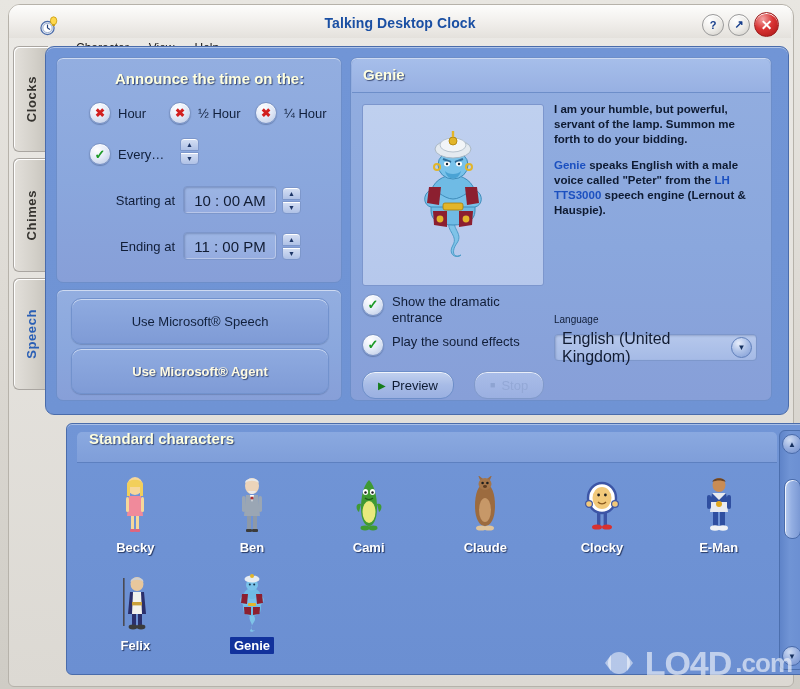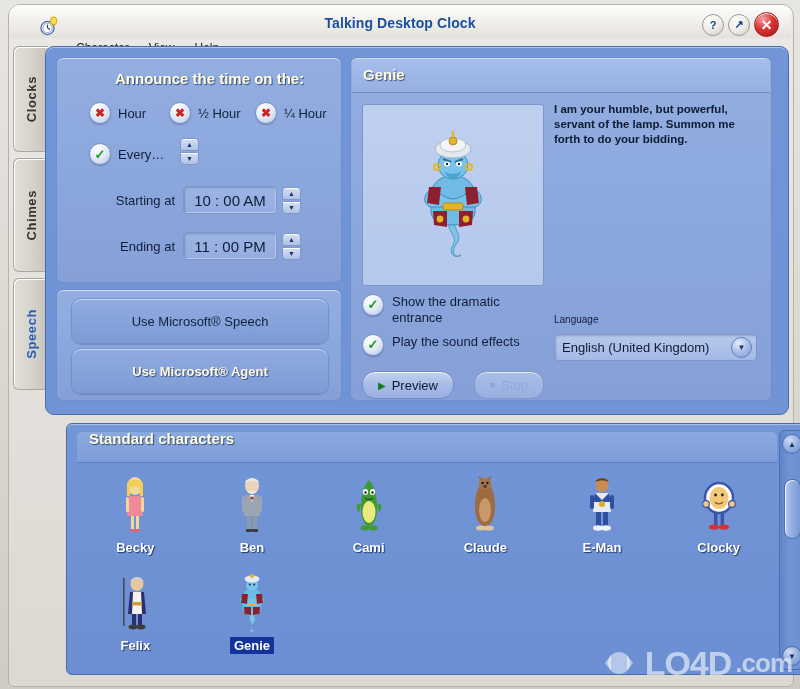--- a/index.html
+++ b/index.html
@@ -336,21 +336,21 @@
     border-radius: 4px;
     background: linear-gradient(to bottom, #b6c8ec 0%, #a5bae6 100%);
     box-shadow: inset 1px 1px 2px rgba(60,80,125,0.3);
     display: flex;
     align-items: center;
     cursor: pointer;
   }
   .combo-text {
     flex: 1;
     padding-left: 7px;
-    font-size: 13px;
+    font-size: 16px;
     color: #111c33;
   }
   .combo-arrow {
     width: 19px; height: 19px;
     margin-right: 4px;
     border-radius: 50%;
     border: 1px solid #5f7fba;
     background: radial-gradient(circle at 35% 27%, #e8eefb 0%, #aec2e8 45%, #7d9ad4 100%);
     display: flex;
     align-items: center;
@@ -640,20 +640,21 @@
 
           <ellipse cx="52" cy="24" rx="18" ry="9" fill="#e4eaf0" stroke="#a9b7c4" stroke-width="1"></ellipse>
           <ellipse cx="52" cy="20" rx="13" ry="7" fill="#f2f5f8" stroke="#a9b7c4" stroke-width="0.8"></ellipse>
           <ellipse cx="52" cy="16" rx="4" ry="4" fill="#e2b52a" stroke="#a97f08" stroke-width="0.8"></ellipse>
           <path d="M52 12 L52 6" stroke="#e2b52a" stroke-width="2.4"></path>
         </svg>
       </div>
 
       <div class="desc">
         <p>I am your humble, but powerful, servant of the lamp. Summon me forth to do your bidding.</p>
+        <p><span class="lnk">Genie</span><span> speaks English with a male voice called "Peter" from the </span><span class="lnk">LH TTS3000</span><span> speech engine (Lernout &amp; Hauspie).</span></p>
       </div>
 
       <div class="chk-row" style="left:11px; top:236px; width:170px;">
         <span class="indicator ck">✓</span>
         <span>Show the dramatic entrance</span>
       </div>
       <div class="chk-row" style="left:11px; top:276px;">
         <span class="indicator ck">✓</span>
         <span>Play the sound effects</span>
       </div>
@@ -751,54 +752,54 @@
             <ellipse cx="16" cy="34" rx="6" ry="12" fill="#c79868"></ellipse>
             <ellipse cx="12" cy="52" rx="5" ry="2.6" fill="#e0c49b"></ellipse>
             <ellipse cx="20" cy="52" rx="5" ry="2.6" fill="#e0c49b"></ellipse>
           </svg>
         </div>
         <div class="char-name">Claude</div>
       </div>
 
       <div class="char-cell">
         <div class="char-sprite">
+          <svg width="38" height="58" viewBox="0 0 38 58">
+            <ellipse cx="19" cy="22" rx="14" ry="15" fill="#ffffff" stroke="#3c55a6" stroke-width="2.4"></ellipse>
+            <ellipse cx="19" cy="22" rx="9.5" ry="11" fill="#f2c97a"></ellipse>
+            <circle cx="15.6" cy="19" r="1.4" fill="#222"></circle>
+            <circle cx="22.4" cy="19" r="1.4" fill="#222"></circle>
+            <path d="M15 26 C17 28.5 21 28.5 23 26" stroke="#8a5a20" stroke-width="1.3" fill="none"></path>
+            <circle cx="6" cy="28" r="3.4" fill="#f2c97a" stroke="#3c55a6" stroke-width="1.2"></circle>
+            <circle cx="32" cy="28" r="3.4" fill="#f2c97a" stroke="#3c55a6" stroke-width="1.2"></circle>
+            <rect x="14" y="36" width="3.4" height="13" fill="#3c55a6"></rect>
+            <rect x="20.6" y="36" width="3.4" height="13" fill="#3c55a6"></rect>
+            <ellipse cx="14" cy="51" rx="5" ry="2.6" fill="#d8312f"></ellipse>
+            <ellipse cx="24" cy="51" rx="5" ry="2.6" fill="#d8312f"></ellipse>
+          </svg>
+        </div>
+        <div class="char-name">Clocky</div>
+      </div>
+
+      <div class="char-cell">
+        <div class="char-sprite">
           <svg width="32" height="58" viewBox="0 0 32 58">
             <ellipse cx="16" cy="9" rx="6.5" ry="7" fill="#c98c55"></ellipse>
             <path d="M9.5 6 C10 1 22 1 22.5 6 C19 4 13 4 9.5 6 Z" fill="#6b4424"></path>
             <path d="M9 17 L23 17 L25 36 L7 36 Z" fill="#e8ebf0"></path>
             <path d="M9 17 L16 24 L23 17 L25 26 L7 26 Z" fill="#2f4fa0"></path>
             <circle cx="16" cy="28" r="3" fill="#e0a820"></circle>
             <rect x="10" y="36" width="5" height="14" fill="#2f4fa0"></rect>
             <rect x="17" y="36" width="5" height="14" fill="#2f4fa0"></rect>
             <ellipse cx="12" cy="52" rx="5" ry="2.8" fill="#f0f2f5"></ellipse>
             <ellipse cx="20" cy="52" rx="5" ry="2.8" fill="#f0f2f5"></ellipse>
             <rect x="4" y="19" width="4" height="14" rx="2" fill="#2f4fa0"></rect>
             <rect x="24" y="19" width="4" height="14" rx="2" fill="#2f4fa0"></rect>
           </svg>
         </div>
         <div class="char-name">E-Man</div>
-      </div>
-
-      <div class="char-cell">
-        <div class="char-sprite">
-          <svg width="38" height="58" viewBox="0 0 38 58">
-            <ellipse cx="19" cy="22" rx="14" ry="15" fill="#ffffff" stroke="#3c55a6" stroke-width="2.4"></ellipse>
-            <ellipse cx="19" cy="22" rx="9.5" ry="11" fill="#f2c97a"></ellipse>
-            <circle cx="15.6" cy="19" r="1.4" fill="#222"></circle>
-            <circle cx="22.4" cy="19" r="1.4" fill="#222"></circle>
-            <path d="M15 26 C17 28.5 21 28.5 23 26" stroke="#8a5a20" stroke-width="1.3" fill="none"></path>
-            <circle cx="6" cy="28" r="3.4" fill="#f2c97a" stroke="#3c55a6" stroke-width="1.2"></circle>
-            <circle cx="32" cy="28" r="3.4" fill="#f2c97a" stroke="#3c55a6" stroke-width="1.2"></circle>
-            <rect x="14" y="36" width="3.4" height="13" fill="#3c55a6"></rect>
-            <rect x="20.6" y="36" width="3.4" height="13" fill="#3c55a6"></rect>
-            <ellipse cx="14" cy="51" rx="5" ry="2.6" fill="#d8312f"></ellipse>
-            <ellipse cx="24" cy="51" rx="5" ry="2.6" fill="#d8312f"></ellipse>
-          </svg>
-        </div>
-        <div class="char-name">Clocky</div>
       </div>
 
 
       <div class="char-cell">
         <div class="char-sprite">
           <svg width="34" height="58" viewBox="0 0 34 58">
             <rect x="5" y="4" width="1.6" height="48" fill="#4a4a52"></rect>
             <ellipse cx="19" cy="10" rx="6.5" ry="7" fill="#e8c79c"></ellipse>
             <path d="M12.5 8 C12.5 2 25.5 2 25.5 8 C22 5 16 5 12.5 8 Z" fill="#cfcfcf"></path>
             <path d="M12 18 L26 18 L28 40 L10 40 Z" fill="#2b2f6b"></path>

